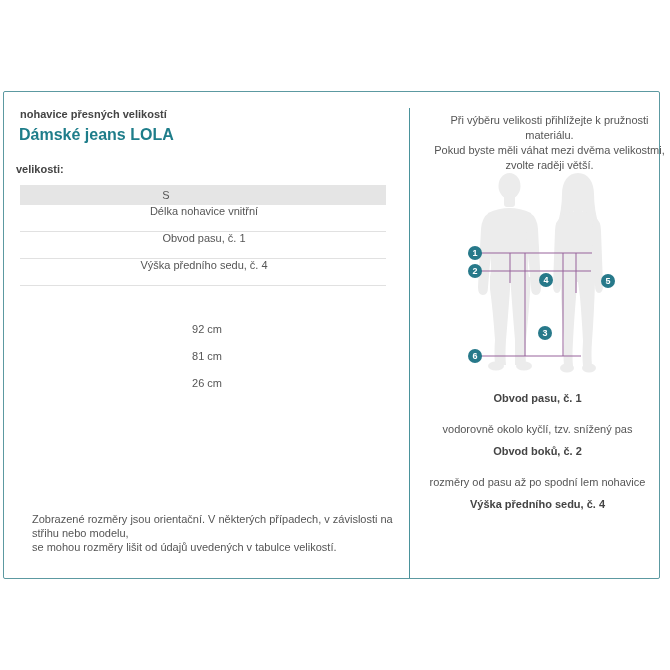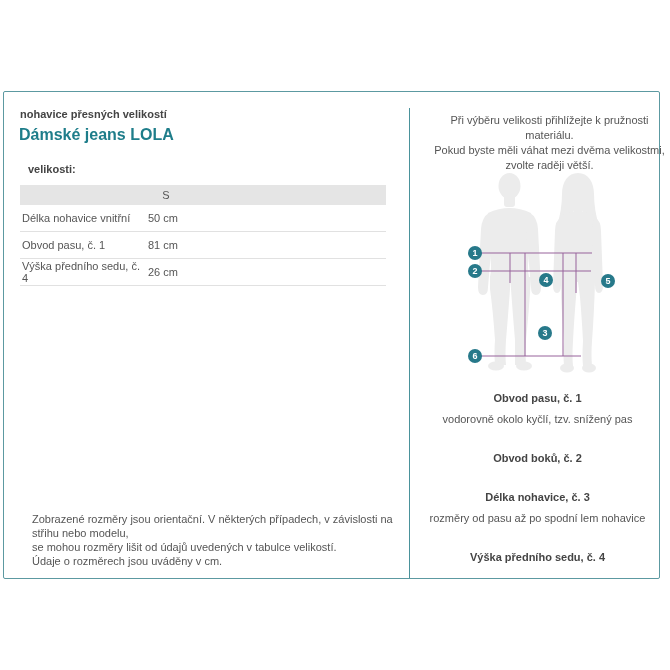--- a/index.html
+++ b/index.html
@@ -18,30 +18,30 @@
   }
   
   .eyebrow{
     position:absolute;left:20px;top:108px;font-size:11px;font-weight:bold;color:#444;
   }
   .product-title{
     position:absolute;left:19px;top:126px;margin:0;
     font-size:16px;font-weight:bold;color:#1e7d8a;
   }
   .sizes-label{
-    position:absolute;left:28px;top:163px;font-size:11px;font-weight:bold;color:#444;
+    position:absolute;left:16px;top:163px;font-size:11px;font-weight:bold;color:#444;
   }
   .size-table{
     position:absolute;left:20px;top:185px;width:366px;font-size:11px;color:#555;
   }
   .size-table .thead{
     display:flex;background:#e5e5e5;height:20px;align-items:center;
   }
   .size-table .row{
-    display:flex;height:26px;align-items:center;border-bottom:1px solid #e1e1e1;
+    display:flex;height:26px;align-items:center;border-bottom:1px solid #e1e1e1;flex-direction:column;
   }
   .cell-label{flex:0 0 118px;padding-left:2px;}
   .cell-value{flex:0 0 52px;padding-left:8px;}
   .thead .cell-value{text-align:center;padding-left:0;}
   .note{
     position:absolute;left:32px;top:512px;width:380px;
     font-size:11px;line-height:14px;color:#555;
   }
   
   .intro{
@@ -60,57 +60,56 @@
   .m1{left:43px;top:81px;}
   .m2{left:43px;top:99px;}
   .m3{left:113px;top:161px;}
   .m4{left:114px;top:108px;}
   .m5{left:176px;top:109px;}
   .m6{left:43px;top:184px;}
   .descriptions{
     position:absolute;left:410px;top:391px;width:255px;text-align:center;
     font-size:11px;line-height:15px;color:#555;
   }
-  .desc-title{font-weight:bold;color:#444;margin-top:24px;}
+  .desc-title{font-weight:bold;color:#444;margin-top:7px;}
   .desc-title.first{margin-top:0;}
-  .desc-sub{margin-top:6px;}
+  .desc-sub{margin-top:16px;}
 </style>
 </head>
 <body>
 
 <div class="frame"></div>
 <div class="divider"></div>
 
 <div class="eyebrow">nohavice přesných velikostí</div>
 <h1 class="product-title">Dámské jeans LOLA</h1>
 <div class="sizes-label">velikosti:</div>
 
 <div class="size-table">
   <div class="thead">
     <div class="cell-label"></div>
     <div class="cell-value">S</div>
   </div>
   <div class="row">
     <div class="cell-label">Délka nohavice vnitřní</div>
-    <div class="cell-value">50 cm</div>
+    <div class="cell-value">92 cm</div>
   </div>
   <div class="row">
     <div class="cell-label">Obvod pasu, č. 1</div>
     <div class="cell-value">81 cm</div>
   </div>
   <div class="row">
     <div class="cell-label">Výška předního sedu, č. 4</div>
     <div class="cell-value">26 cm</div>
   </div>
 </div>
 
 <div class="note">
   <div>Zobrazené rozměry jsou orientační. V některých případech, v závislosti na střihu nebo modelu,</div>
   <div>se mohou rozměry lišit od údajů uvedených v tabulce velikostí.</div>
-  <div>Údaje o rozměrech jsou uváděny v cm.</div>
 </div>
 
 <div class="intro">
   <div>Při výběru velikosti přihlížejte k pružnosti materiálu.</div>
   <div>Pokud byste měli váhat mezi dvěma velikostmi,</div>
   <div>zvolte raději větší.</div>
 </div>
 
 <div class="diagram">
   <svg width="230" height="218" viewBox="0 0 230 218">
@@ -154,16 +153,15 @@
   <div class="marker m3">3</div>
   <div class="marker m4">4</div>
   <div class="marker m5">5</div>
   <div class="marker m6">6</div>
 </div>
 
 <div class="descriptions">
   <div class="desc-title first">Obvod pasu, č. 1</div>
   <div class="desc-sub">vodorovně okolo kyčlí, tzv. snížený pas</div>
   <div class="desc-title">Obvod boků, č. 2</div>
-  <div class="desc-title">Délka nohavice, č. 3</div>
   <div class="desc-sub">rozměry od pasu až po spodní lem nohavice</div>
   <div class="desc-title">Výška předního sedu, č. 4</div>
 </div>
 
 </body></html>

